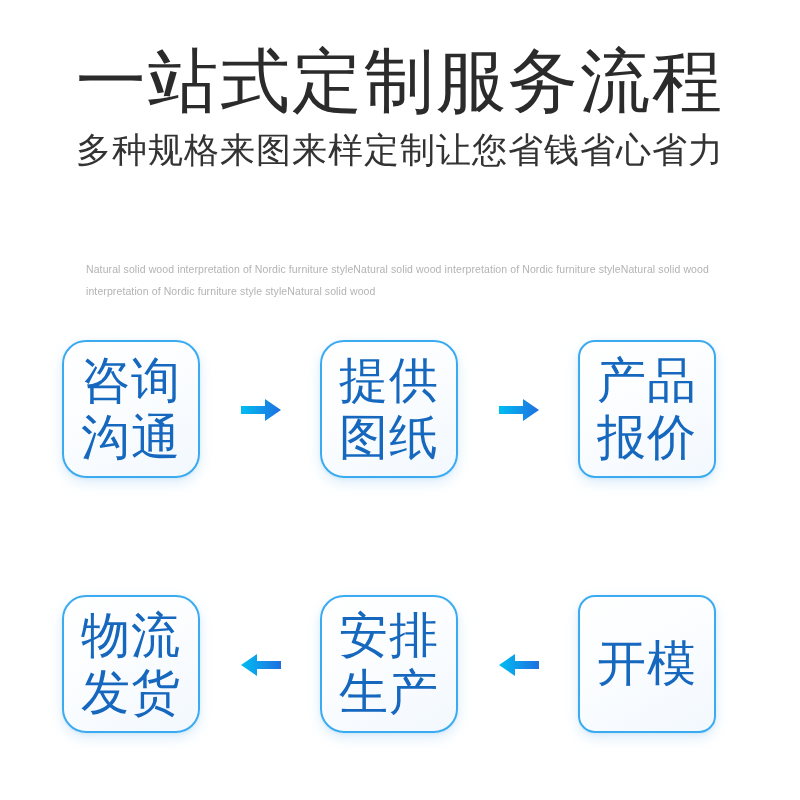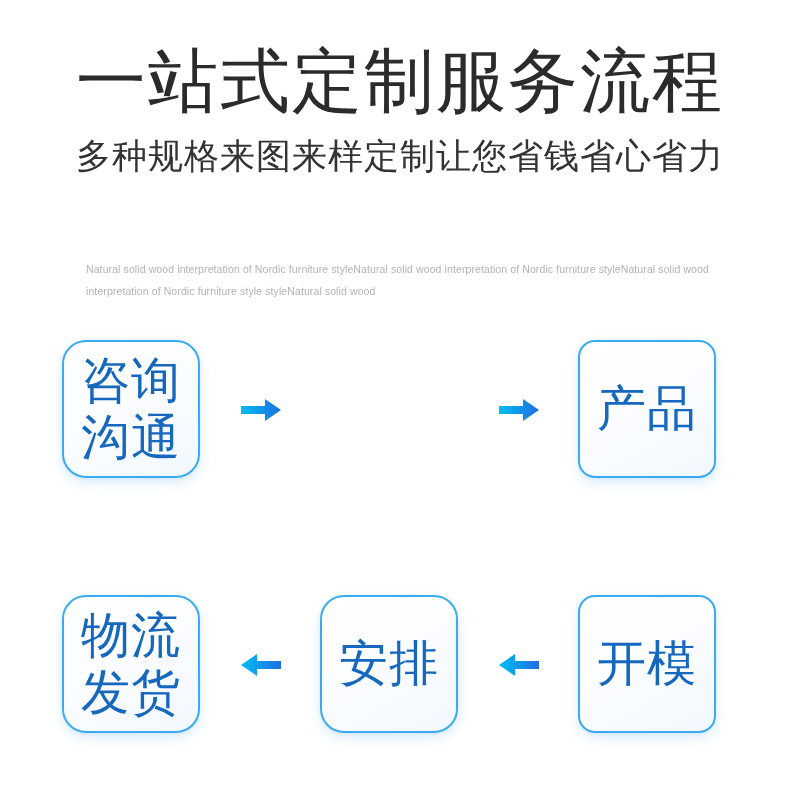--- a/index.html
+++ b/index.html
@@ -34,21 +34,21 @@
     margin-top: 44px;
     font-size: 70px;
     line-height: 1.08;
     letter-spacing: 2px;
     font-weight: 400;
     color: #2b2b2b;
     white-space: nowrap;
   }
 
   .sub-title {
-    margin-top: 16px;
+    margin-top: 10px;
     font-size: 35px;
     line-height: 1.15;
     letter-spacing: 1px;
     font-weight: 400;
     color: #333333;
     white-space: nowrap;
   }
 
   .en-block {
     position: absolute;
@@ -146,35 +146,40 @@
           <defs>
             <linearGradient id="gR1" x1="0" y1="0" x2="1" y2="0">
               <stop offset="0%" stop-color="#00bdf2"></stop>
               <stop offset="100%" stop-color="#1f6fe0"></stop>
             </linearGradient>
           </defs>
           <path d="M0 7 H24 V0 L40 11 L24 22 V15 H0 Z" fill="url(#gR1)"></path>
         </svg>
       </div>
 
+      <div class="node col-2">
+        <span class="node-line">提供</span>
+        <span class="node-line">图纸</span>
+      </div>
 
       <div class="arrow-h gap-2">
         <svg viewBox="0 0 40 22" xmlns="http://www.w3.org/2000/svg">
           <defs>
             <linearGradient id="gR2" x1="0" y1="0" x2="1" y2="0">
               <stop offset="0%" stop-color="#00bdf2"></stop>
               <stop offset="100%" stop-color="#1f6fe0"></stop>
             </linearGradient>
           </defs>
           <path d="M0 7 H24 V0 L40 11 L24 22 V15 H0 Z" fill="url(#gR2)"></path>
         </svg>
       </div>
 
       <div class="node col-3">
         <span class="node-line">产品</span>
+        <span class="node-line">报价</span>
       </div>
 
     </div>
 
     <div class="flow-row row-2">
 
       <div class="node col-1">
         <span class="node-line">物流</span>
         <span class="node-line">发货</span>
       </div>
@@ -186,20 +191,21 @@
               <stop offset="0%" stop-color="#00bdf2"></stop>
               <stop offset="100%" stop-color="#1f6fe0"></stop>
             </linearGradient>
           </defs>
           <path d="M40 7 H16 V0 L0 11 L16 22 V15 H40 Z" fill="url(#gL1)"></path>
         </svg>
       </div>
 
       <div class="node col-2">
         <span class="node-line">安排</span>
+        <span class="node-line">生产</span>
       </div>
 
       <div class="arrow-h gap-2">
         <svg viewBox="0 0 40 22" xmlns="http://www.w3.org/2000/svg">
           <defs>
             <linearGradient id="gL2" x1="0" y1="0" x2="1" y2="0">
               <stop offset="0%" stop-color="#00bdf2"></stop>
               <stop offset="100%" stop-color="#1f6fe0"></stop>
             </linearGradient>
           </defs>

